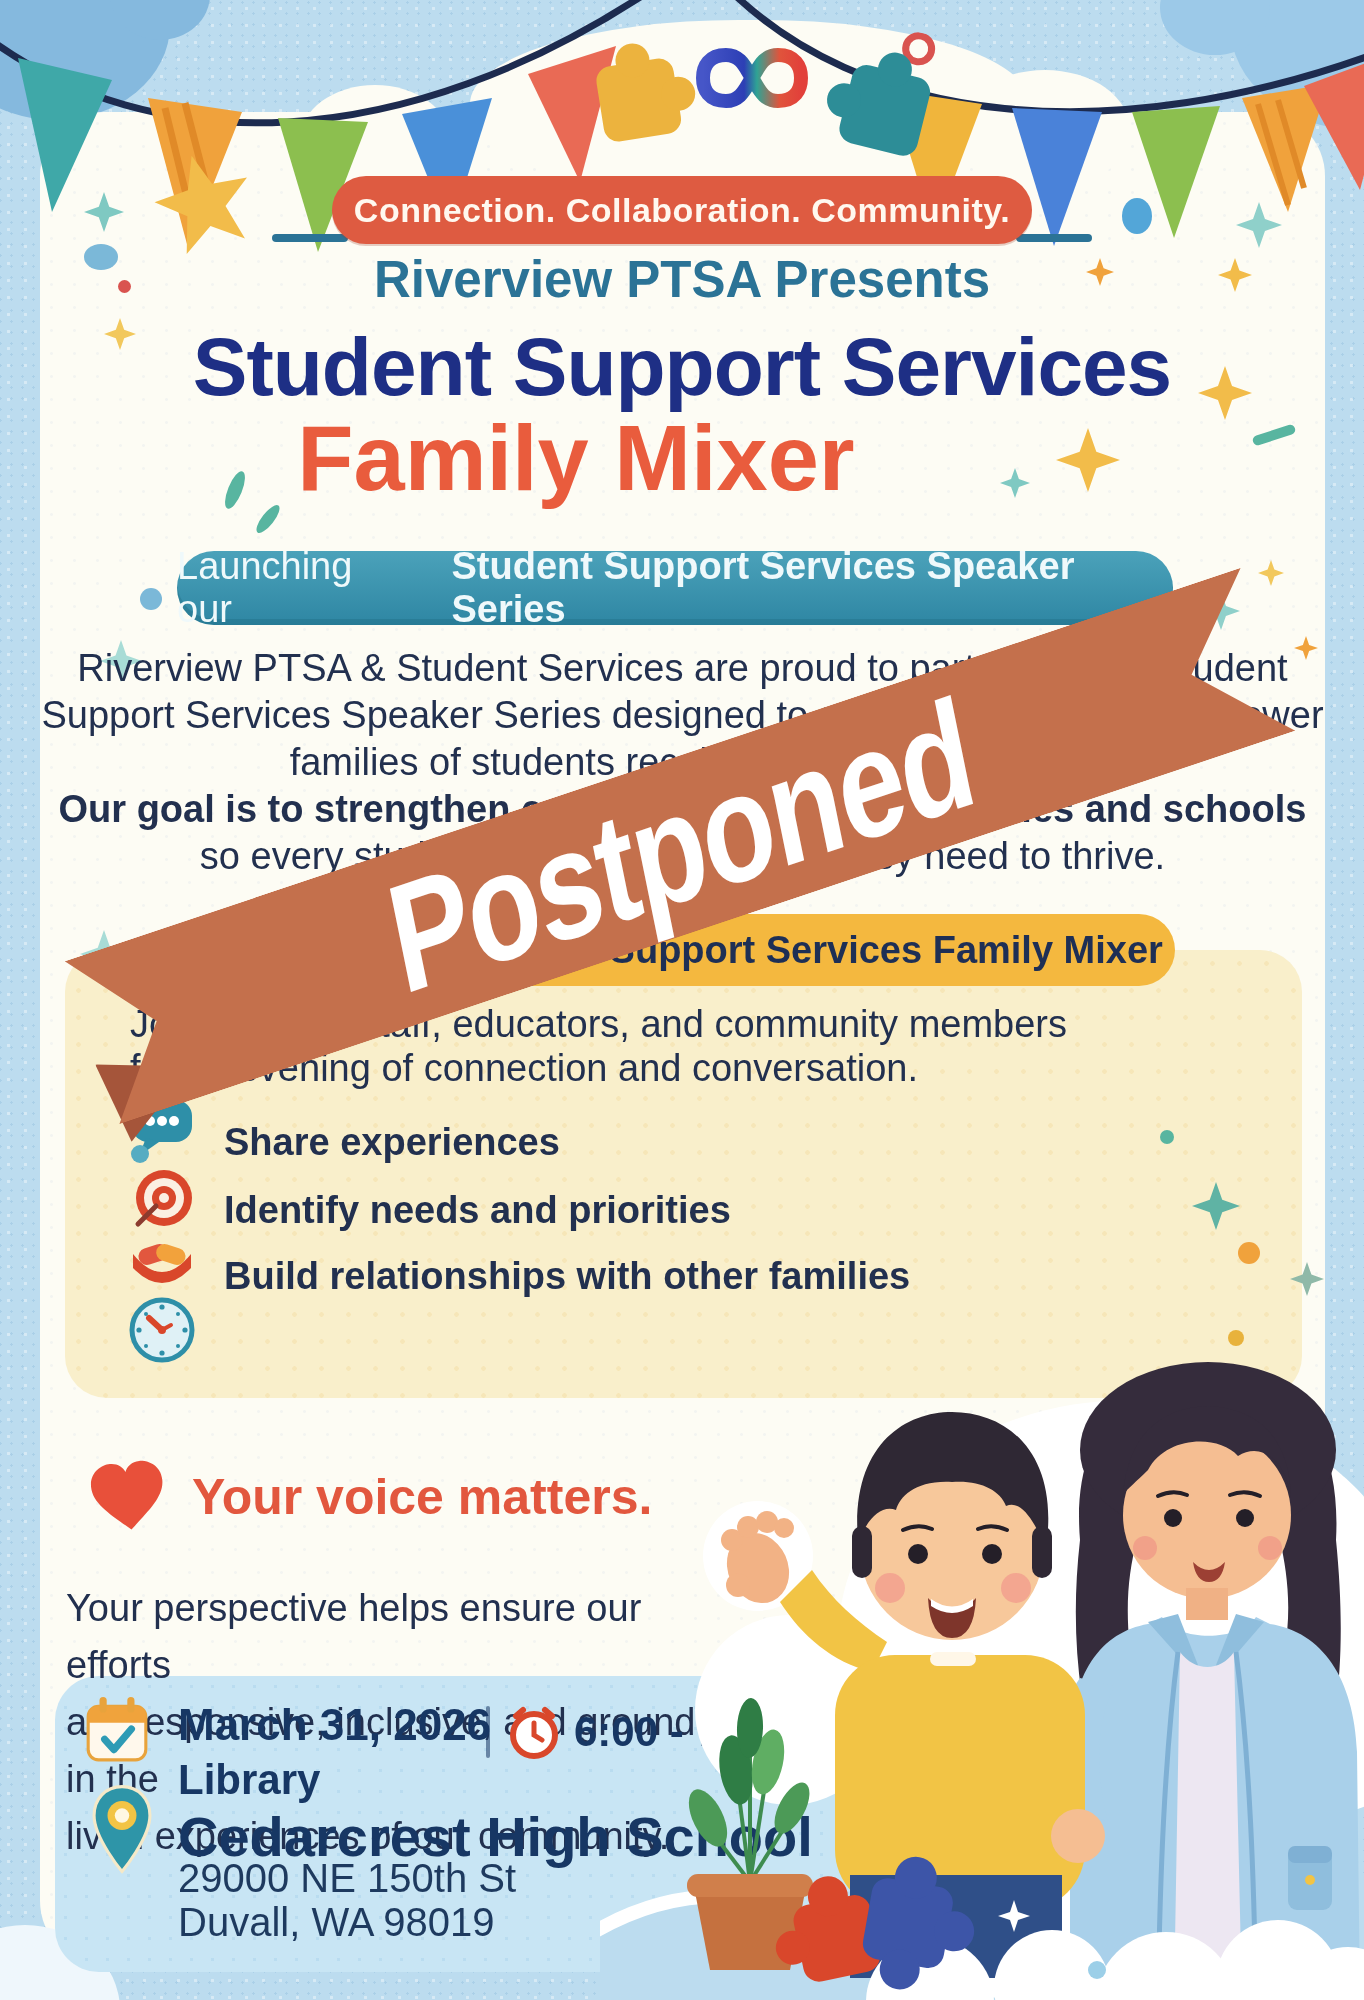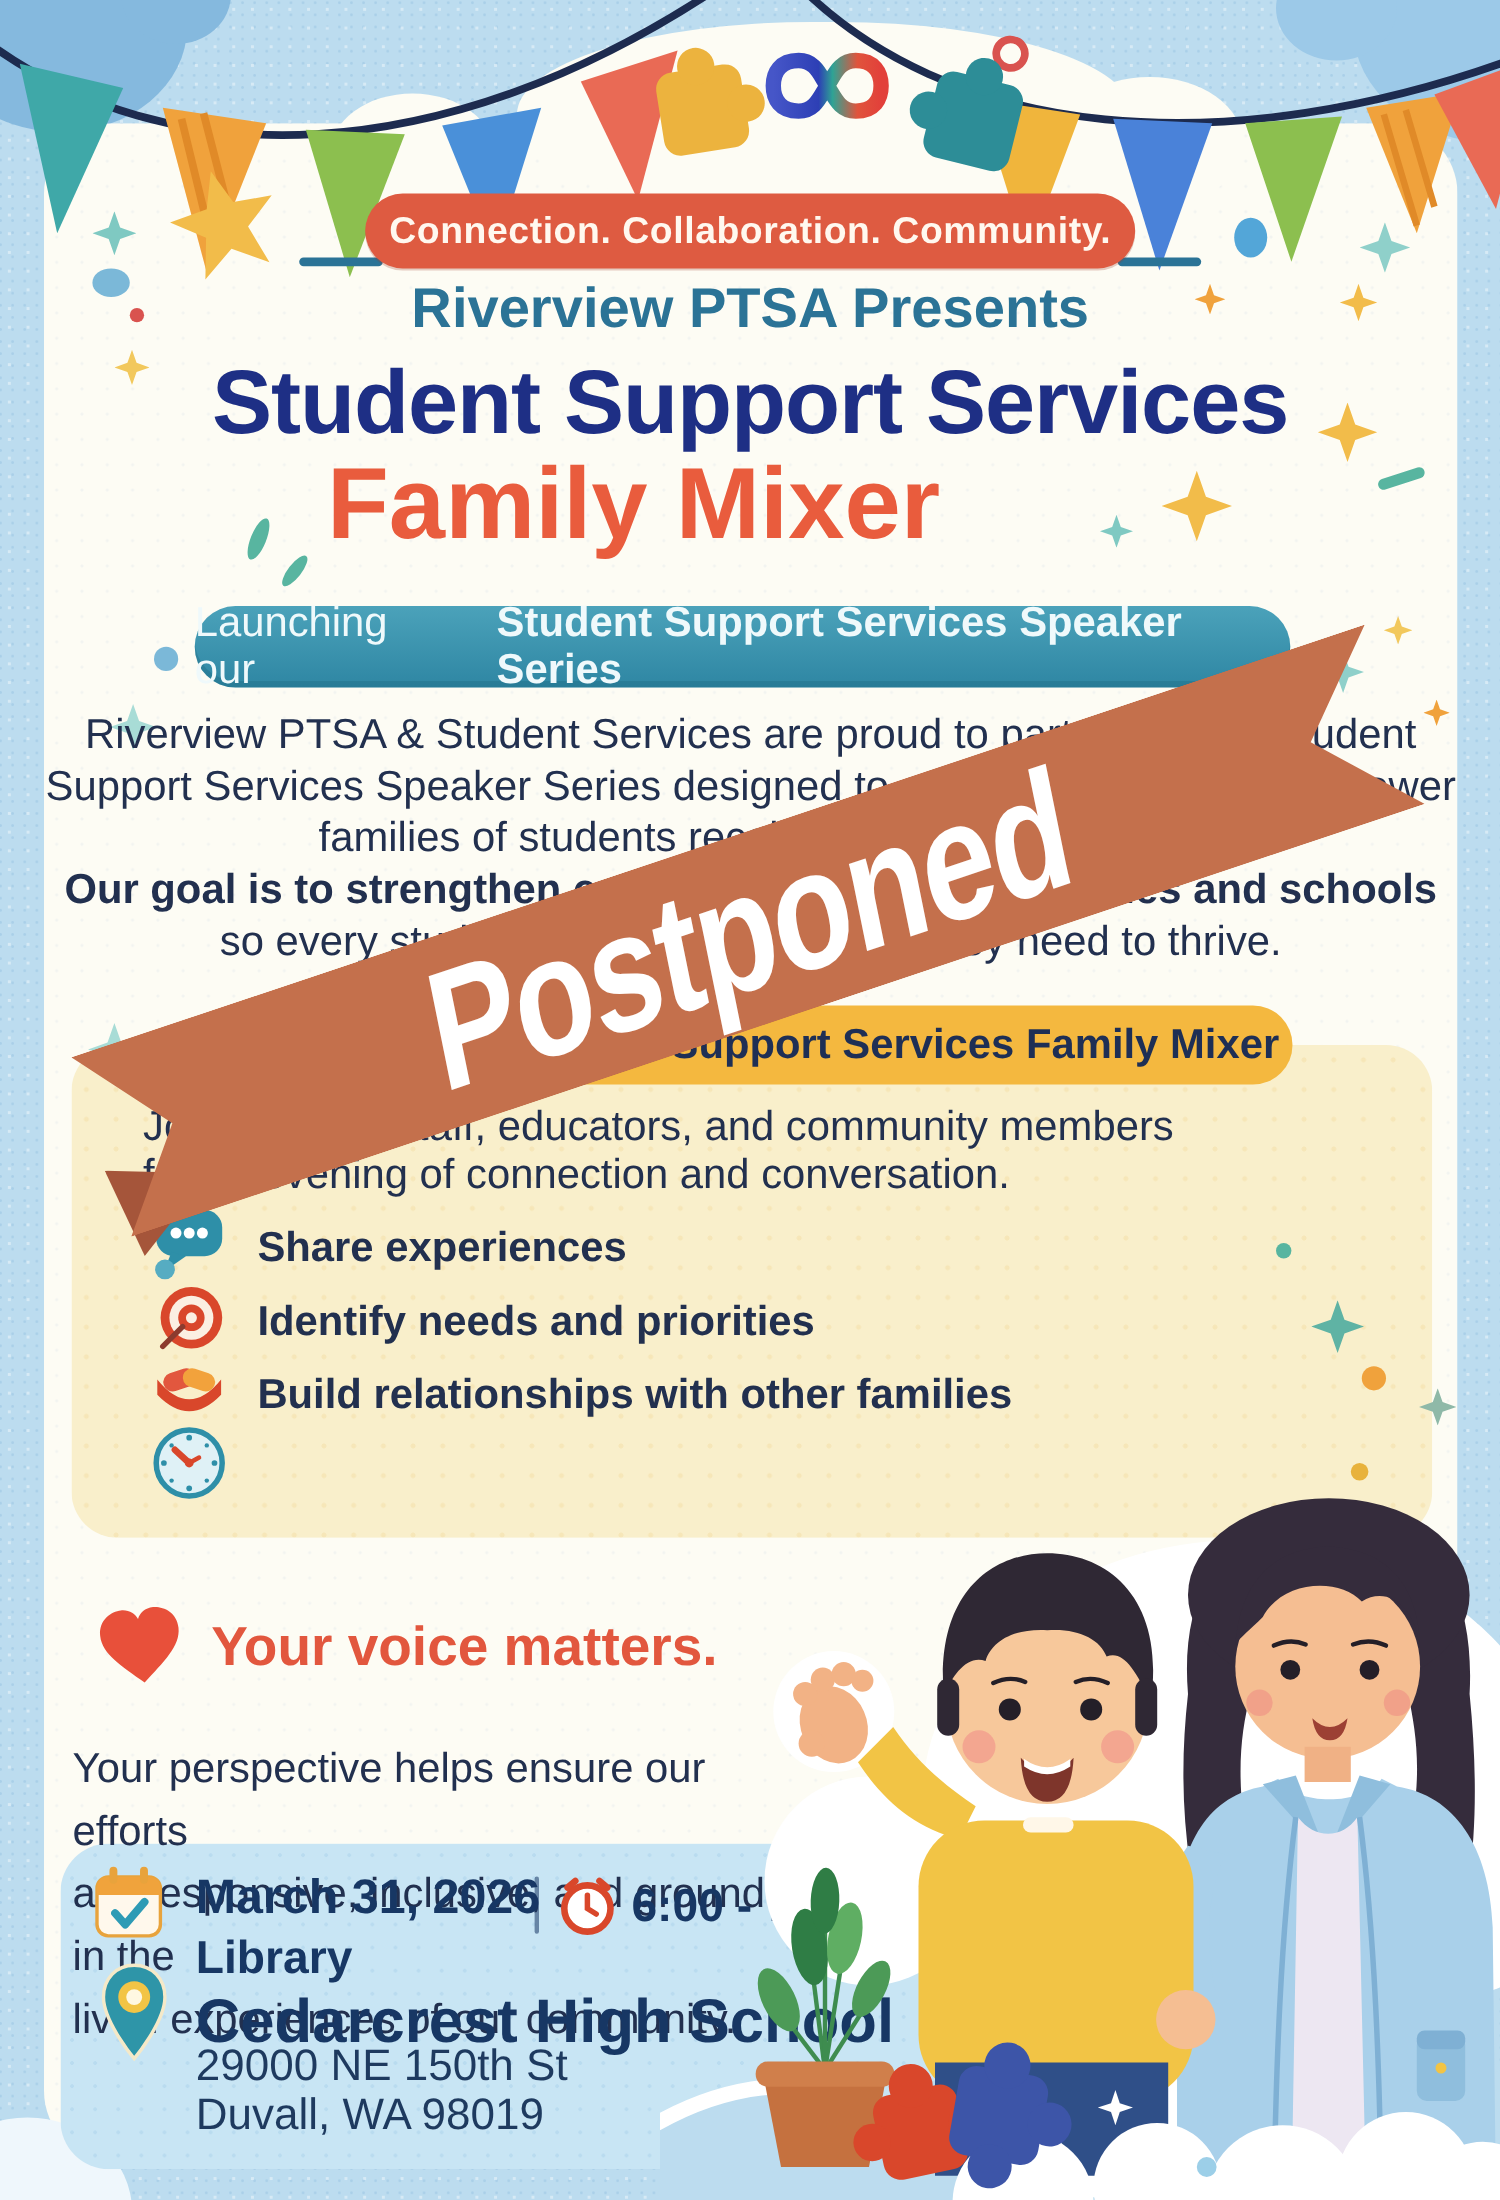--- a/index.html
+++ b/index.html
@@ -44,21 +44,21 @@
   
   .creambox{position:absolute;left:65px;top:950px;width:1237px;height:448px;border-radius:42px;
     background:#F9EFCB;z-index:10;
     background-image:radial-gradient(rgba(236,196,110,.20) 2px,transparent 2.6px);
     background-size:27px 27px;}
   .goldpill{position:absolute;left:190px;top:914px;width:985px;height:72px;border-radius:36px;
     background:#F4B83F;display:flex;align-items:center;justify-content:center;color:#1E2F55;
     font-size:38px;font-weight:800;z-index:11;white-space:nowrap;overflow:hidden;}
   .joinlines{position:absolute;left:130px;top:1002px;width:1100px;color:#22304F;font-size:38px;
     line-height:44px;font-weight:500;z-index:12;}
-  .bullet{position:absolute;left:136px;display:flex;align-items:center;z-index:12;}
+  .bullet{position:absolute;left:126px;display:flex;align-items:flex-end;z-index:12;}
   .bullet .bicon{width:72px;height:72px;flex:0 0 72px;margin-right:26px;}
   .bullet .btext{color:#22304F;font-size:38px;font-weight:600;line-height:48px;max-width:700px;padding-top:8px;}
   
   .voice-head{position:absolute;left:192px;top:1468px;color:#E2573E;font-size:50px;font-weight:800;z-index:12;}
   .voice-para{position:absolute;left:66px;top:1580px;width:680px;color:#22304F;font-size:38px;
     line-height:57px;font-weight:500;z-index:12;}
   
   .eventbox{position:absolute;left:55px;top:1676px;width:806px;height:296px;border-radius:44px;
     background:#C8E5F4;z-index:11;
     background-image:radial-gradient(rgba(140,190,225,.25) 1.6px,transparent 1.9px);background-size:21px 21px;}

